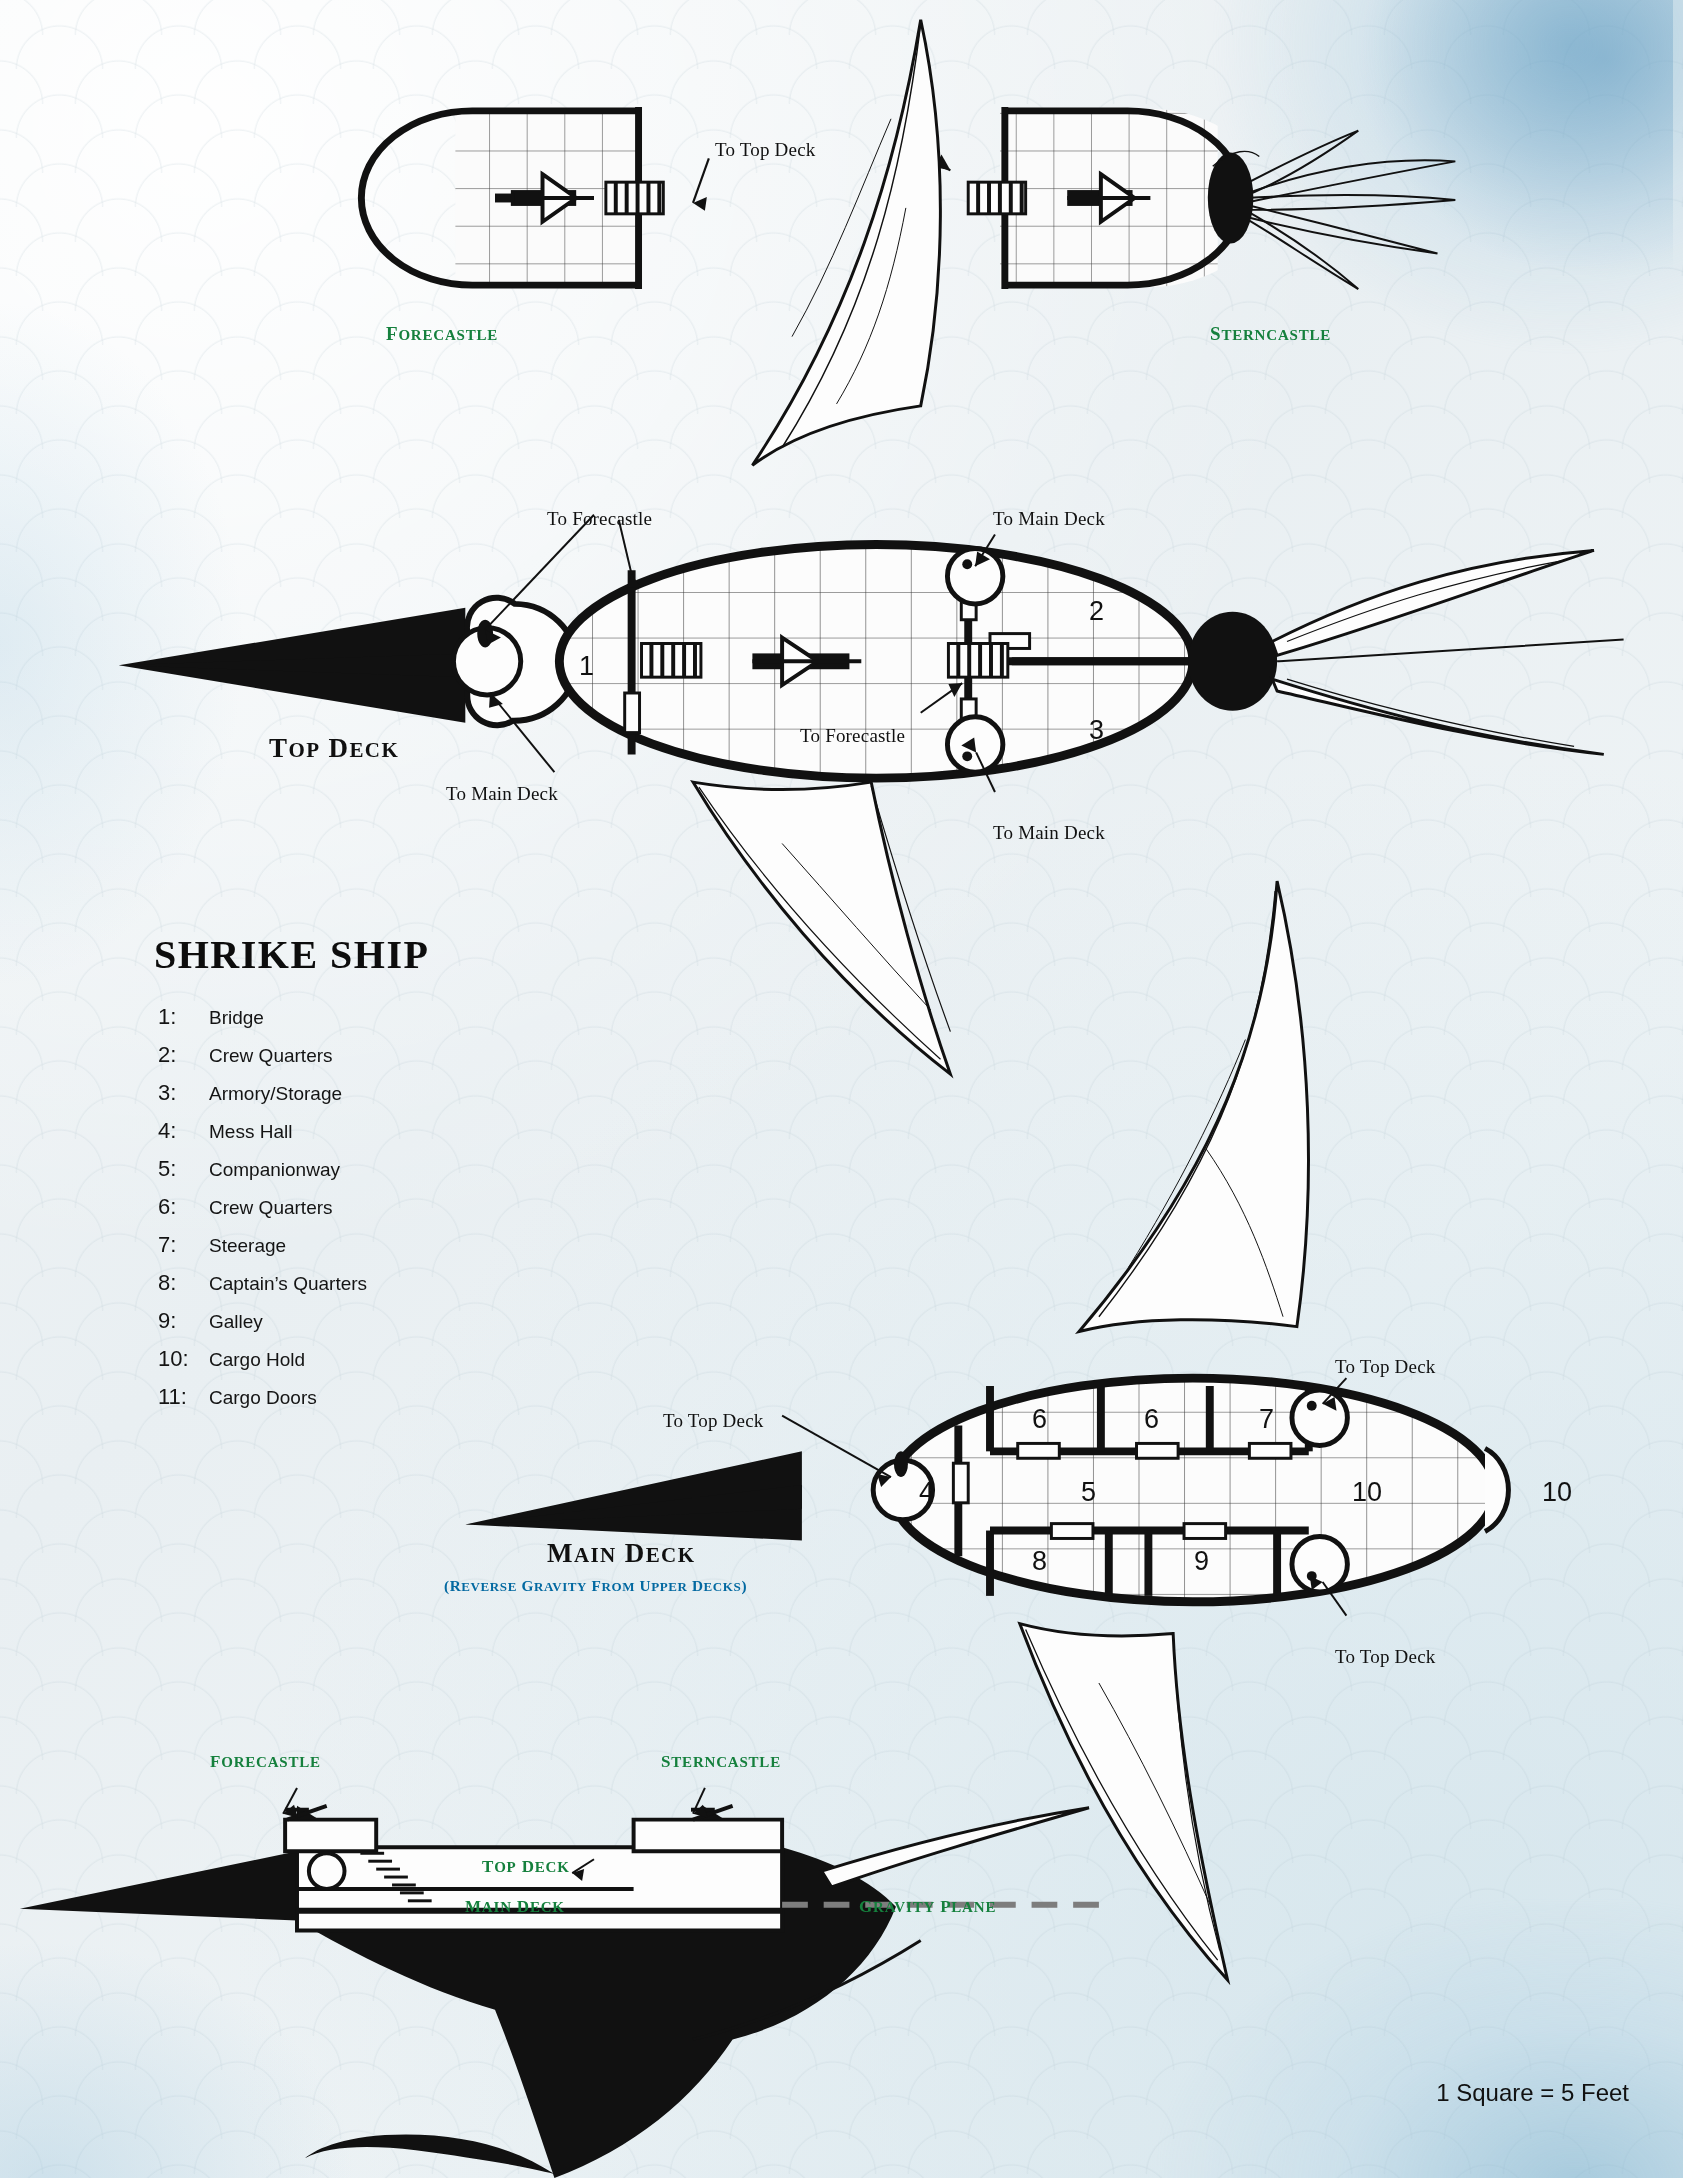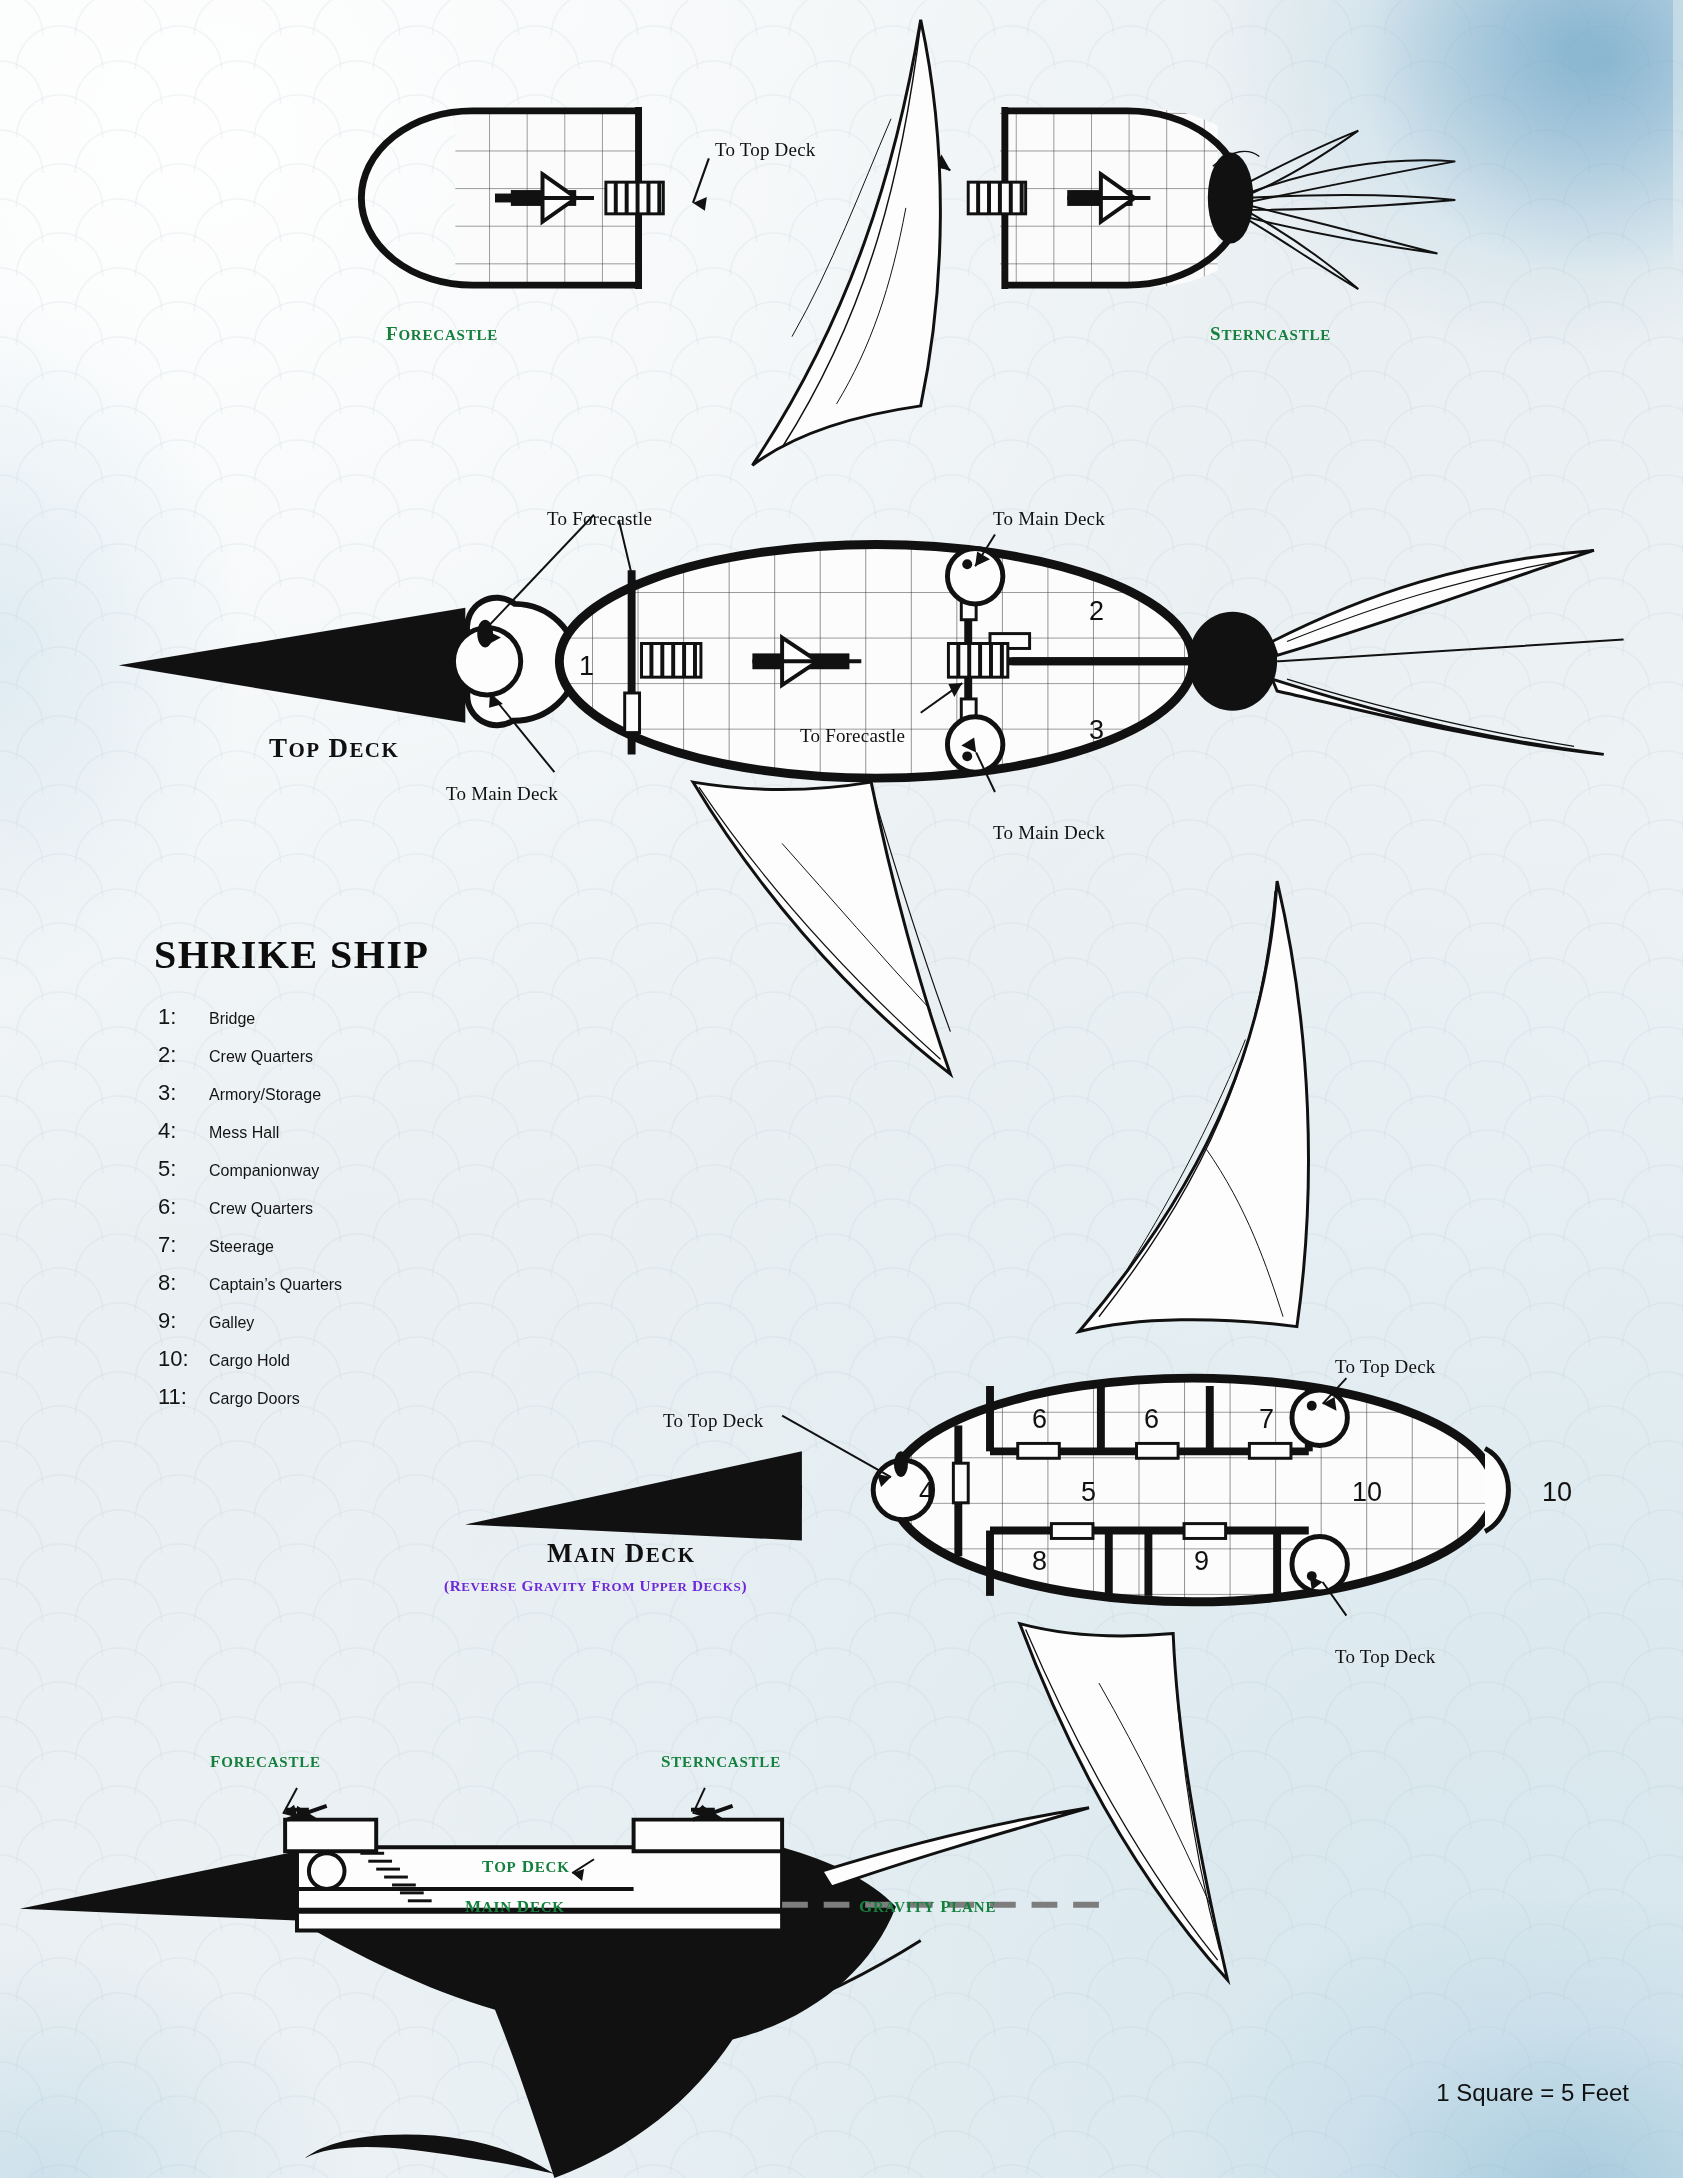--- a/index.html
+++ b/index.html
@@ -81,21 +81,21 @@
     font-size: 27px;
     letter-spacing: 1.4px;
     color: #101010;
   }
   .deck-title .sc { font-size: 21px; }
   .deck-sub {
     font-family: "Liberation Serif", serif;
     font-weight: bold;
     font-size: 15.3px;
     letter-spacing: 0.6px;
-    color: #6d28d9;
+    color: #0369a1;
   }
   .deck-sub .sc { font-size: 13px; }
   .small-cap-title {
     font-family: "Liberation Serif", serif;
     font-weight: bold;
     font-size: 19px;
     letter-spacing: 0.8px;
     color: #15803d;
   }
   .small-cap-title .sc { font-size: 15px; }
@@ -120,21 +120,21 @@
   }
   .legend-num {
     width: 51px;
     text-align: left;
     padding-left: 9px;
     font-family: "Liberation Sans", sans-serif;
     font-size: 22px;
   }
   .legend-name {
     font-family: "Liberation Sans", sans-serif;
-    font-size: 16px;
+    font-size: 19px;
   }
 
   
   #scale-note {
     position: absolute;
     right: 54px;
     bottom: 71px;
     font-family: "Liberation Sans", sans-serif;
     font-size: 24px;
     color: #111;

